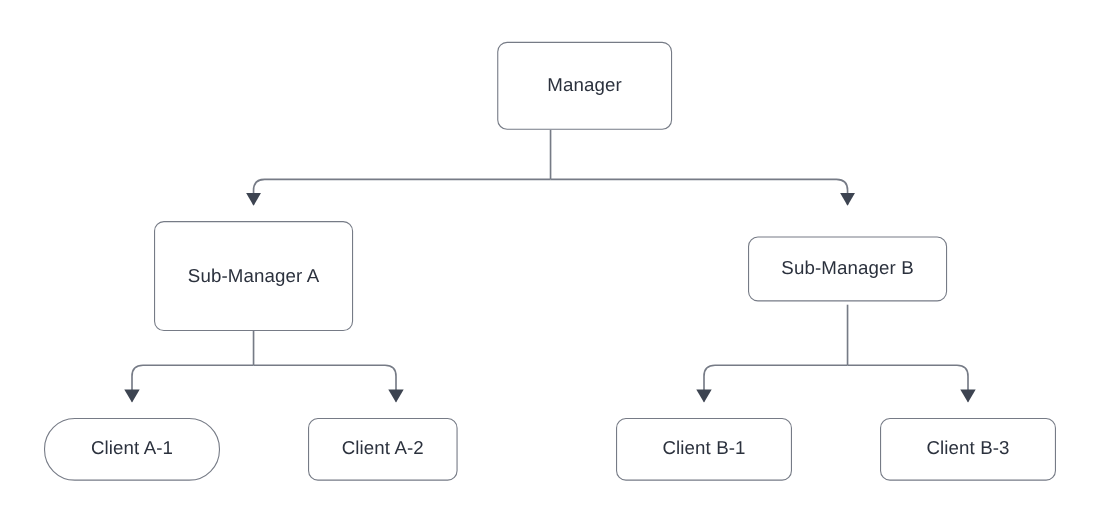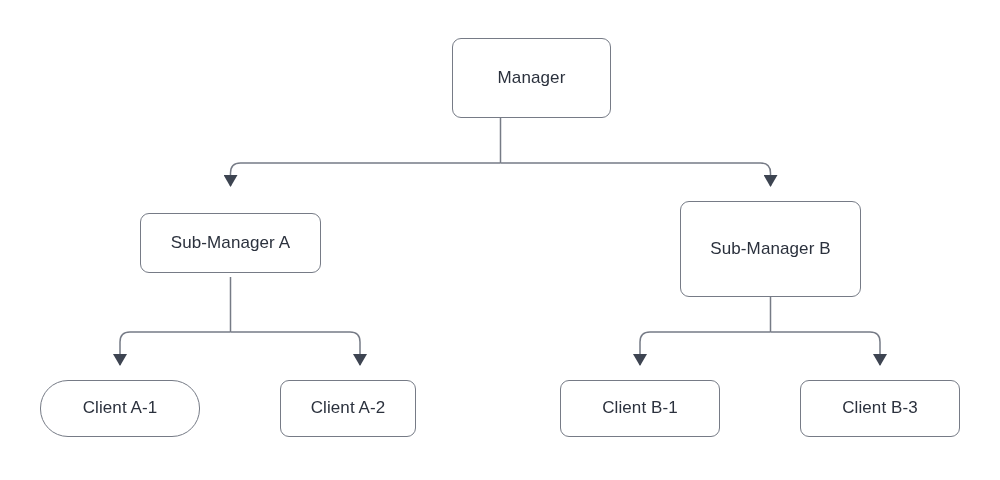--- a/index.html
+++ b/index.html
@@ -68,25 +68,25 @@
         <path d="M 770.5 277 L 770.5 332"></path>
         <path d="M 770.5 332 L 650 332 Q 640 332 640 342 L 640 365" marker-end="url(#arrow)"></path>
         <path d="M 770.5 332 L 870 332 Q 880 332 880 342 L 880 365" marker-end="url(#arrow)"></path>
       </g>
   </svg>
 
   <div class="node" style="left:408px; top:38px; width:159px; height:80px;margin-left:44px;">
     <span class="node-label">Manager</span>
   </div>
 
-  <div class="node" style="left:140px; top:201px; width:181px; height:60px;margin-top:12px;">
+  <div class="node" style="left:140px; top:201px; width:181px; height:100px;">
     <span class="node-label">Sub-Manager A</span>
   </div>
 
-  <div class="node" style="left:680px; top:201px; width:181px; height:96px;">
+  <div class="node" style="left:680px; top:215px; width:181px; height:59px;">
     <span class="node-label">Sub-Manager B</span>
   </div>
 
   <div class="node" style="left:40px; top:380px; width:160px; height:57px;border-radius:28px;">
     <span class="node-label">Client A-1</span>
   </div>
 
   <div class="node" style="left:280px; top:380px; width:136px; height:57px;">
     <span class="node-label">Client A-2</span>
   </div>

